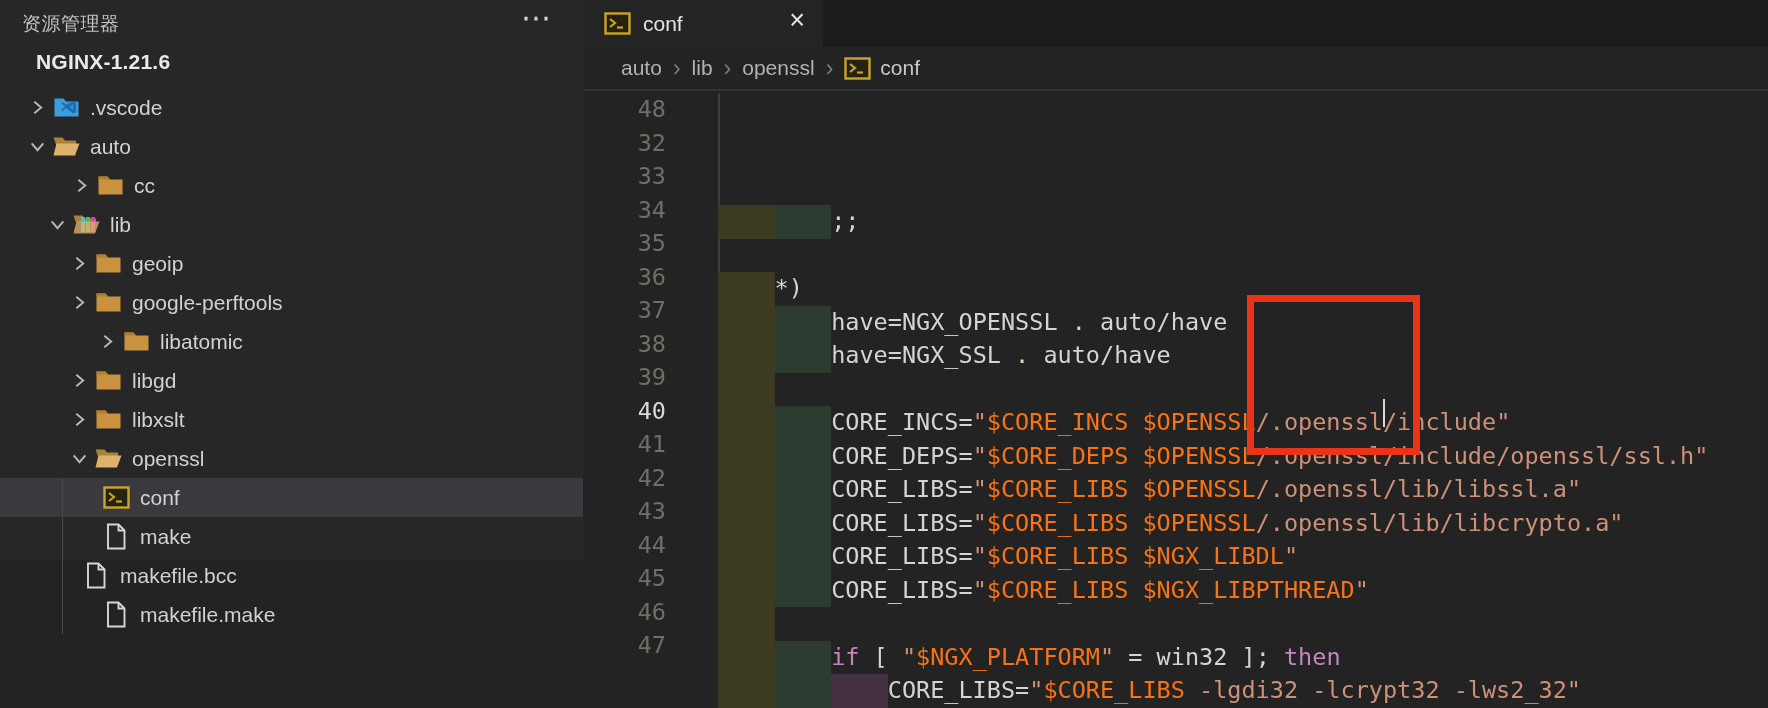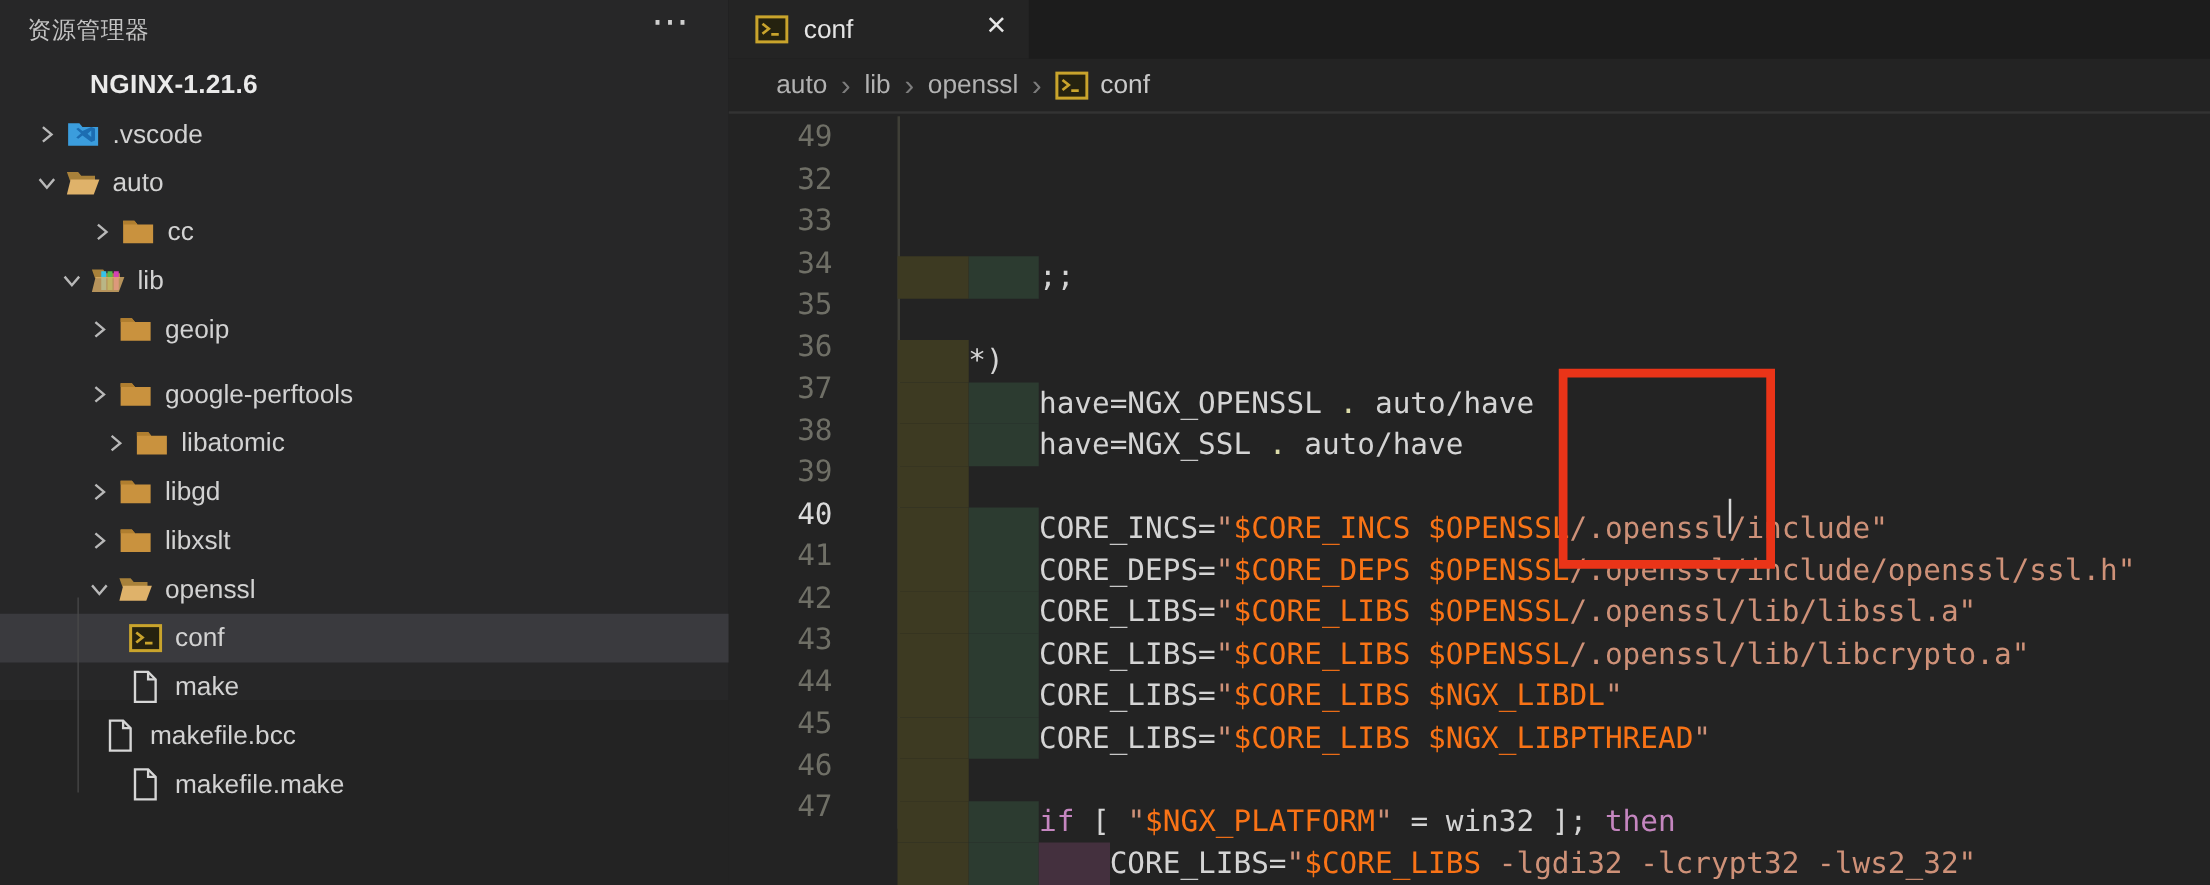--- a/index.html
+++ b/index.html
@@ -4,21 +4,21 @@
 <style>
   html,body{margin:0;padding:0;background:#111;}
   .app{position:relative;width:1768px;height:708px;background:#232323;overflow:hidden;
        font-family:"Liberation Sans",sans-serif;-webkit-font-smoothing:antialiased;}
 
   
   .sidebar{position:absolute;left:0;top:0;width:583px;height:560px;background:#272728;}
   .sb-header{position:relative;height:46px;}
   .sb-title{position:absolute;left:22px;top:11px;font-size:19px;color:#c3c3c3;letter-spacing:.5px;}
   .sb-dots{position:absolute;right:32px;top:-2px;font-size:30px;color:#cfcfcf;cursor:pointer;line-height:40px;}
-  .sb-root{position:absolute;left:0;top:50px;width:583px;height:36px;display:flex;align-items:center;padding-left:36px;}
+  .sb-root{position:absolute;left:0;top:50px;width:583px;height:36px;display:flex;}
   .sb-root .chev{margin-left:4px;}
   .sb-root-label{font-size:21px;font-weight:bold;color:#eaeaea;margin-left:6px;letter-spacing:.2px;}
   .sb-tree{position:absolute;left:0;top:88px;width:583px;}
   .trow{position:relative;height:39px;display:flex;align-items:center;cursor:pointer;}
   .trow.selected{background:#3a3a3e;}
   .chev{width:26px;display:flex;justify-content:center;align-items:center;flex:0 0 26px;}
   .chev.empty{flex:0 0 0px;width:0;}
   .ticon{width:32px;display:flex;justify-content:center;align-items:center;flex:0 0 32px;margin-right:8px;}
   .tlabel{font-size:21px;color:#d2d2d2;white-space:nowrap;}
   .tree-guide{position:absolute;left:62px;top:478px;width:1px;height:156px;background:#4a4a4a;}
@@ -142,35 +142,35 @@
             </svg>
           </span>
           <span class="ticon">
             <svg width="27" height="23" viewBox="0 0 27 23">
               <path d="M1.5 2.5 h9 l2.5 3 h12.5 v15 h-24 z" fill="#c9923e"></path>
               <path d="M1.5 2.5 h9 l2.5 3 h-11.5 z" fill="#b07e2f"></path>
             </svg>
           </span>
           <span class="tlabel">geoip</span>
         </div>
-        <div class="trow" style="padding-left: 66px; margin-top: 13px;">
+        <div class="trow" style="padding-left: 66px;">
           <span class="chev">
             <svg width="17" height="17" viewBox="0 0 16 16">
               <path d="M5 2.5 L11.5 8 L5 13.5" stroke="#b8b8b8" stroke-width="1.8" fill="none"></path>
             </svg>
           </span>
           <span class="ticon">
             <svg width="27" height="23" viewBox="0 0 27 23">
               <path d="M1.5 2.5 h9 l2.5 3 h12.5 v15 h-24 z" fill="#c9923e"></path>
               <path d="M1.5 2.5 h9 l2.5 3 h-11.5 z" fill="#b07e2f"></path>
             </svg>
           </span>
           <span class="tlabel">google-perftools</span>
         </div>
-        <div class="trow" style="padding-left: 55px; margin-left: 24px;">
+        <div class="trow" style="padding-left: 94px;">
           <span class="chev">
             <svg width="17" height="17" viewBox="0 0 16 16">
               <path d="M5 2.5 L11.5 8 L5 13.5" stroke="#b8b8b8" stroke-width="1.8" fill="none"></path>
             </svg>
           </span>
           <span class="ticon">
             <svg width="27" height="23" viewBox="0 0 27 23">
               <path d="M1.5 2.5 h9 l2.5 3 h12.5 v15 h-24 z" fill="#c9923e"></path>
               <path d="M1.5 2.5 h9 l2.5 3 h-11.5 z" fill="#b07e2f"></path>
             </svg>
@@ -298,21 +298,21 @@
               <path d="M6 8 l5 4 -5 4" stroke="#c9a42c" stroke-width="2.2" fill="none"></path>
               <line x1="13" y1="16.5" x2="19" y2="16.5" stroke="#c9a42c" stroke-width="2.2"></line>
             </svg>
           </span>
           <span>conf</span>
         </span>
       </div>
     <div class="bc-shadow"></div>
 
     <div class="gutter" id="gutter">
-        <div>49</div>
+        <div>48</div>
         <div>32</div>
         <div>33</div>
         <div>34</div>
         <div>35</div>
         <div>36</div>
         <div>37</div>
         <div>38</div>
         <div>39</div>
         <div class="active">40</div>
         <div>41</div>

